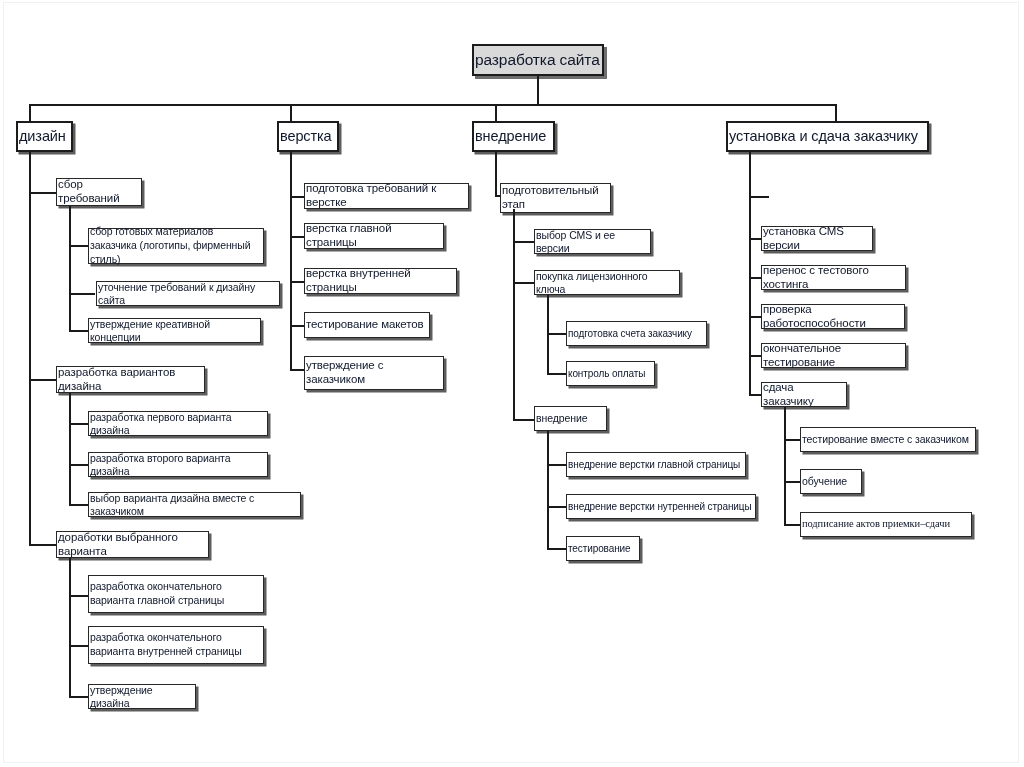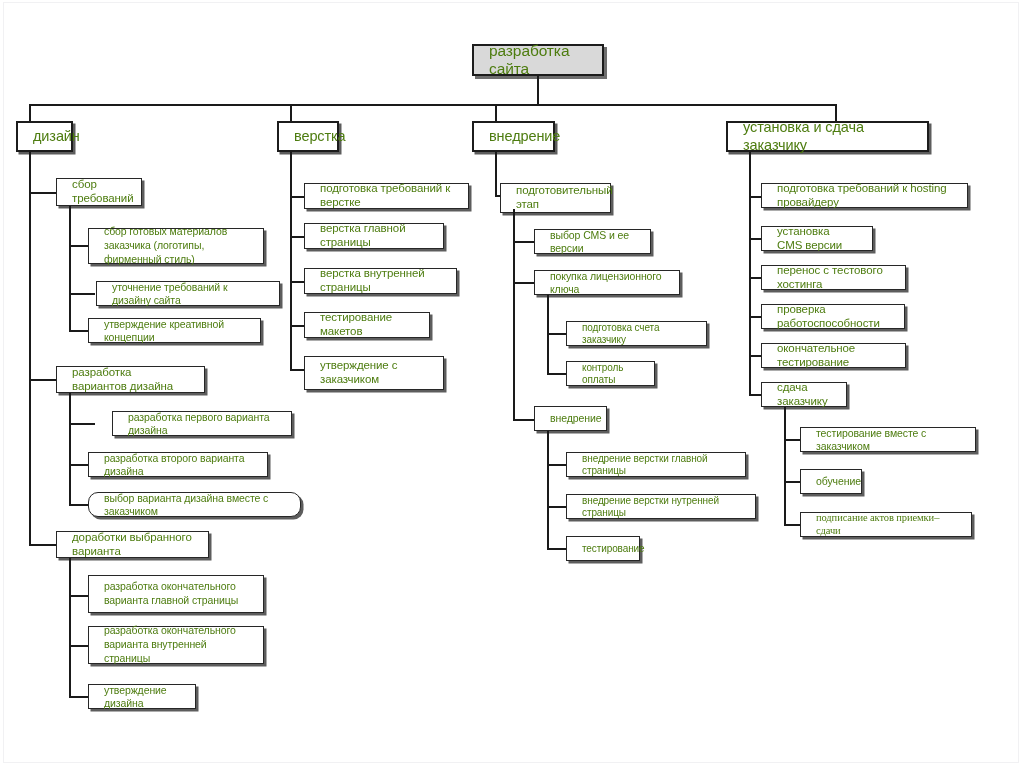--- a/index.html
+++ b/index.html
@@ -41,25 +41,25 @@
   }
   .lnh { height: 2px; }
   .lnv { width: 2px; }
 
   
   .node {
     position: absolute;
     box-sizing: border-box;
     background: #ffffff;
     border: 1.5px solid #272727;
-    color: #4d7c0f;
+    color: #0f172a;
     box-shadow: 2.5px 2.5px 0 0 #5d5d5d;
     display: flex;
     align-items: center;
-    padding: 0 15px;
+    padding: 0 1px;
     line-height: 1.18;
     letter-spacing: -0.1px;
   }
   .node span {
     display: block;
     width: 100%;
   }
   
   .lvl-root {
     background: #d9d9d9;
@@ -126,31 +126,31 @@
       <span>утверждение креативной концепции</span>
     </div>
 
     <div class="ln lnh" style="left:29px; top:379px; width:27px;"></div>
     <div class="node lvl-2" style="left:56px; top:366px; width:149px; height:27px;">
       <span>разработка вариантов дизайна</span>
     </div>
     <div class="ln lnv" style="left:69px; top:393px; height:111px;"></div>
 
     <div class="ln lnh" style="left:69px; top:423px; width:26px;"></div>
-    <div class="node lvl-3" style="left:88px; top:411px; width:180px; height:25px;margin-left:24px;">
+    <div class="node lvl-3" style="left:88px; top:411px; width:180px; height:25px;">
       <span>разработка первого варианта дизайна</span>
     </div>
 
     <div class="ln lnh" style="left:69px; top:464px; width:26px;"></div>
     <div class="node lvl-3" style="left:88px; top:452px; width:180px; height:25px;">
       <span>разработка второго варианта дизайна</span>
     </div>
 
     <div class="ln lnh" style="left:69px; top:504px; width:26px;"></div>
-    <div class="node lvl-3" style="left:88px; top:492px; width:213px; height:25px;border-radius:10px;">
+    <div class="node lvl-3" style="left:88px; top:492px; width:213px; height:25px;">
       <span>выбор варианта дизайна вместе с заказчиком</span>
     </div>
 
     <div class="ln lnh" style="left:29px; top:544px; width:27px;"></div>
     <div class="node lvl-2" style="left:56px; top:531px; width:153px; height:27px;">
       <span>доработки выбранного варианта</span>
     </div>
     <div class="ln lnv" style="left:69px; top:558px; height:138px;"></div>
 
     <div class="ln lnh" style="left:69px; top:595px; width:26px;"></div>
@@ -248,23 +248,20 @@
     <div class="node lvl-4" style="left:566px; top:536px; width:74px; height:25px;">
       <span>тестирование</span>
     </div>
 
     <div class="node lvl-1" style="left:726px; top:121px; width:203px; height:31px;">
       <span>установка и сдача заказчику</span>
     </div>
     <div class="ln lnv" style="left:749px; top:152px; height:242px;"></div>
 
     <div class="ln lnh" style="left:749px; top:196px; width:20px;"></div>
-    <div class="node lvl-2" style="left:761px; top:183px; width:207px; height:25px;">
-      <span>подготовка требований к hosting провайдеру</span>
-    </div>
 
     <div class="ln lnh" style="left:749px; top:238px; width:20px;"></div>
     <div class="node lvl-2" style="left:761px; top:226px; width:112px; height:25px;">
       <span>установка CMS версии</span>
     </div>
 
     <div class="ln lnh" style="left:749px; top:277px; width:20px;"></div>
     <div class="node lvl-2" style="left:761px; top:265px; width:145px; height:25px;">
       <span>перенос с тестового хостинга</span>
     </div>

